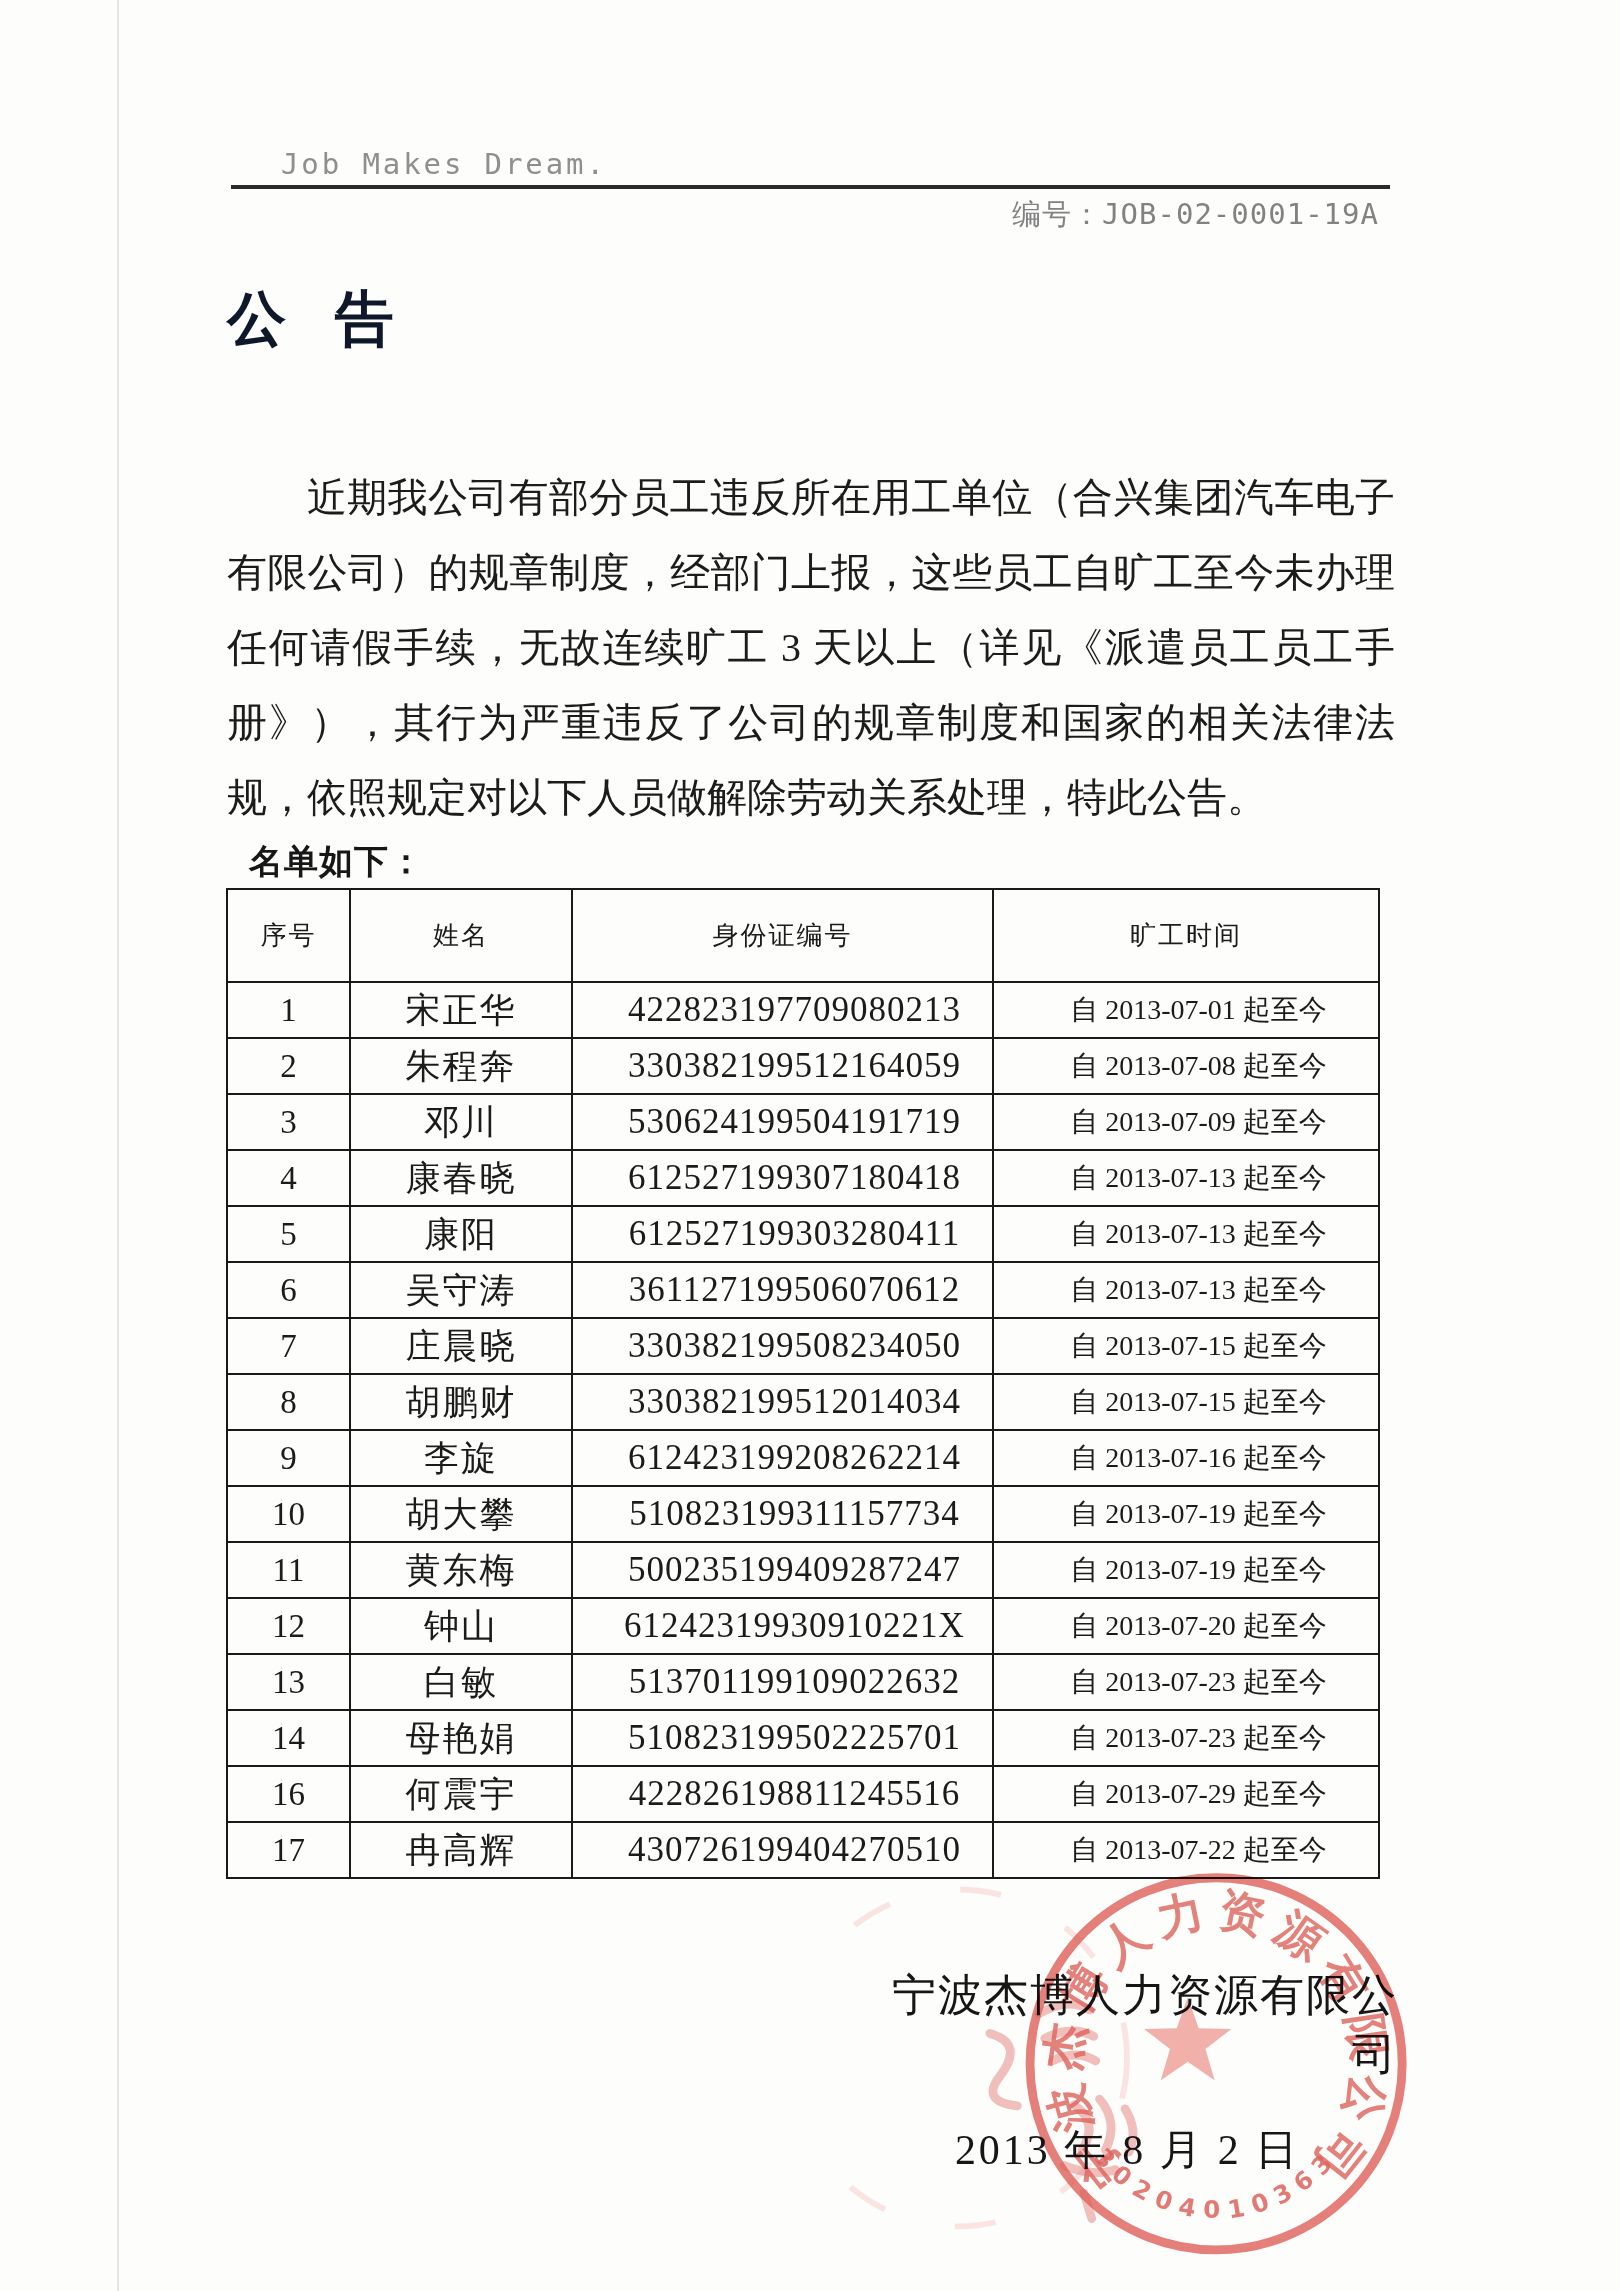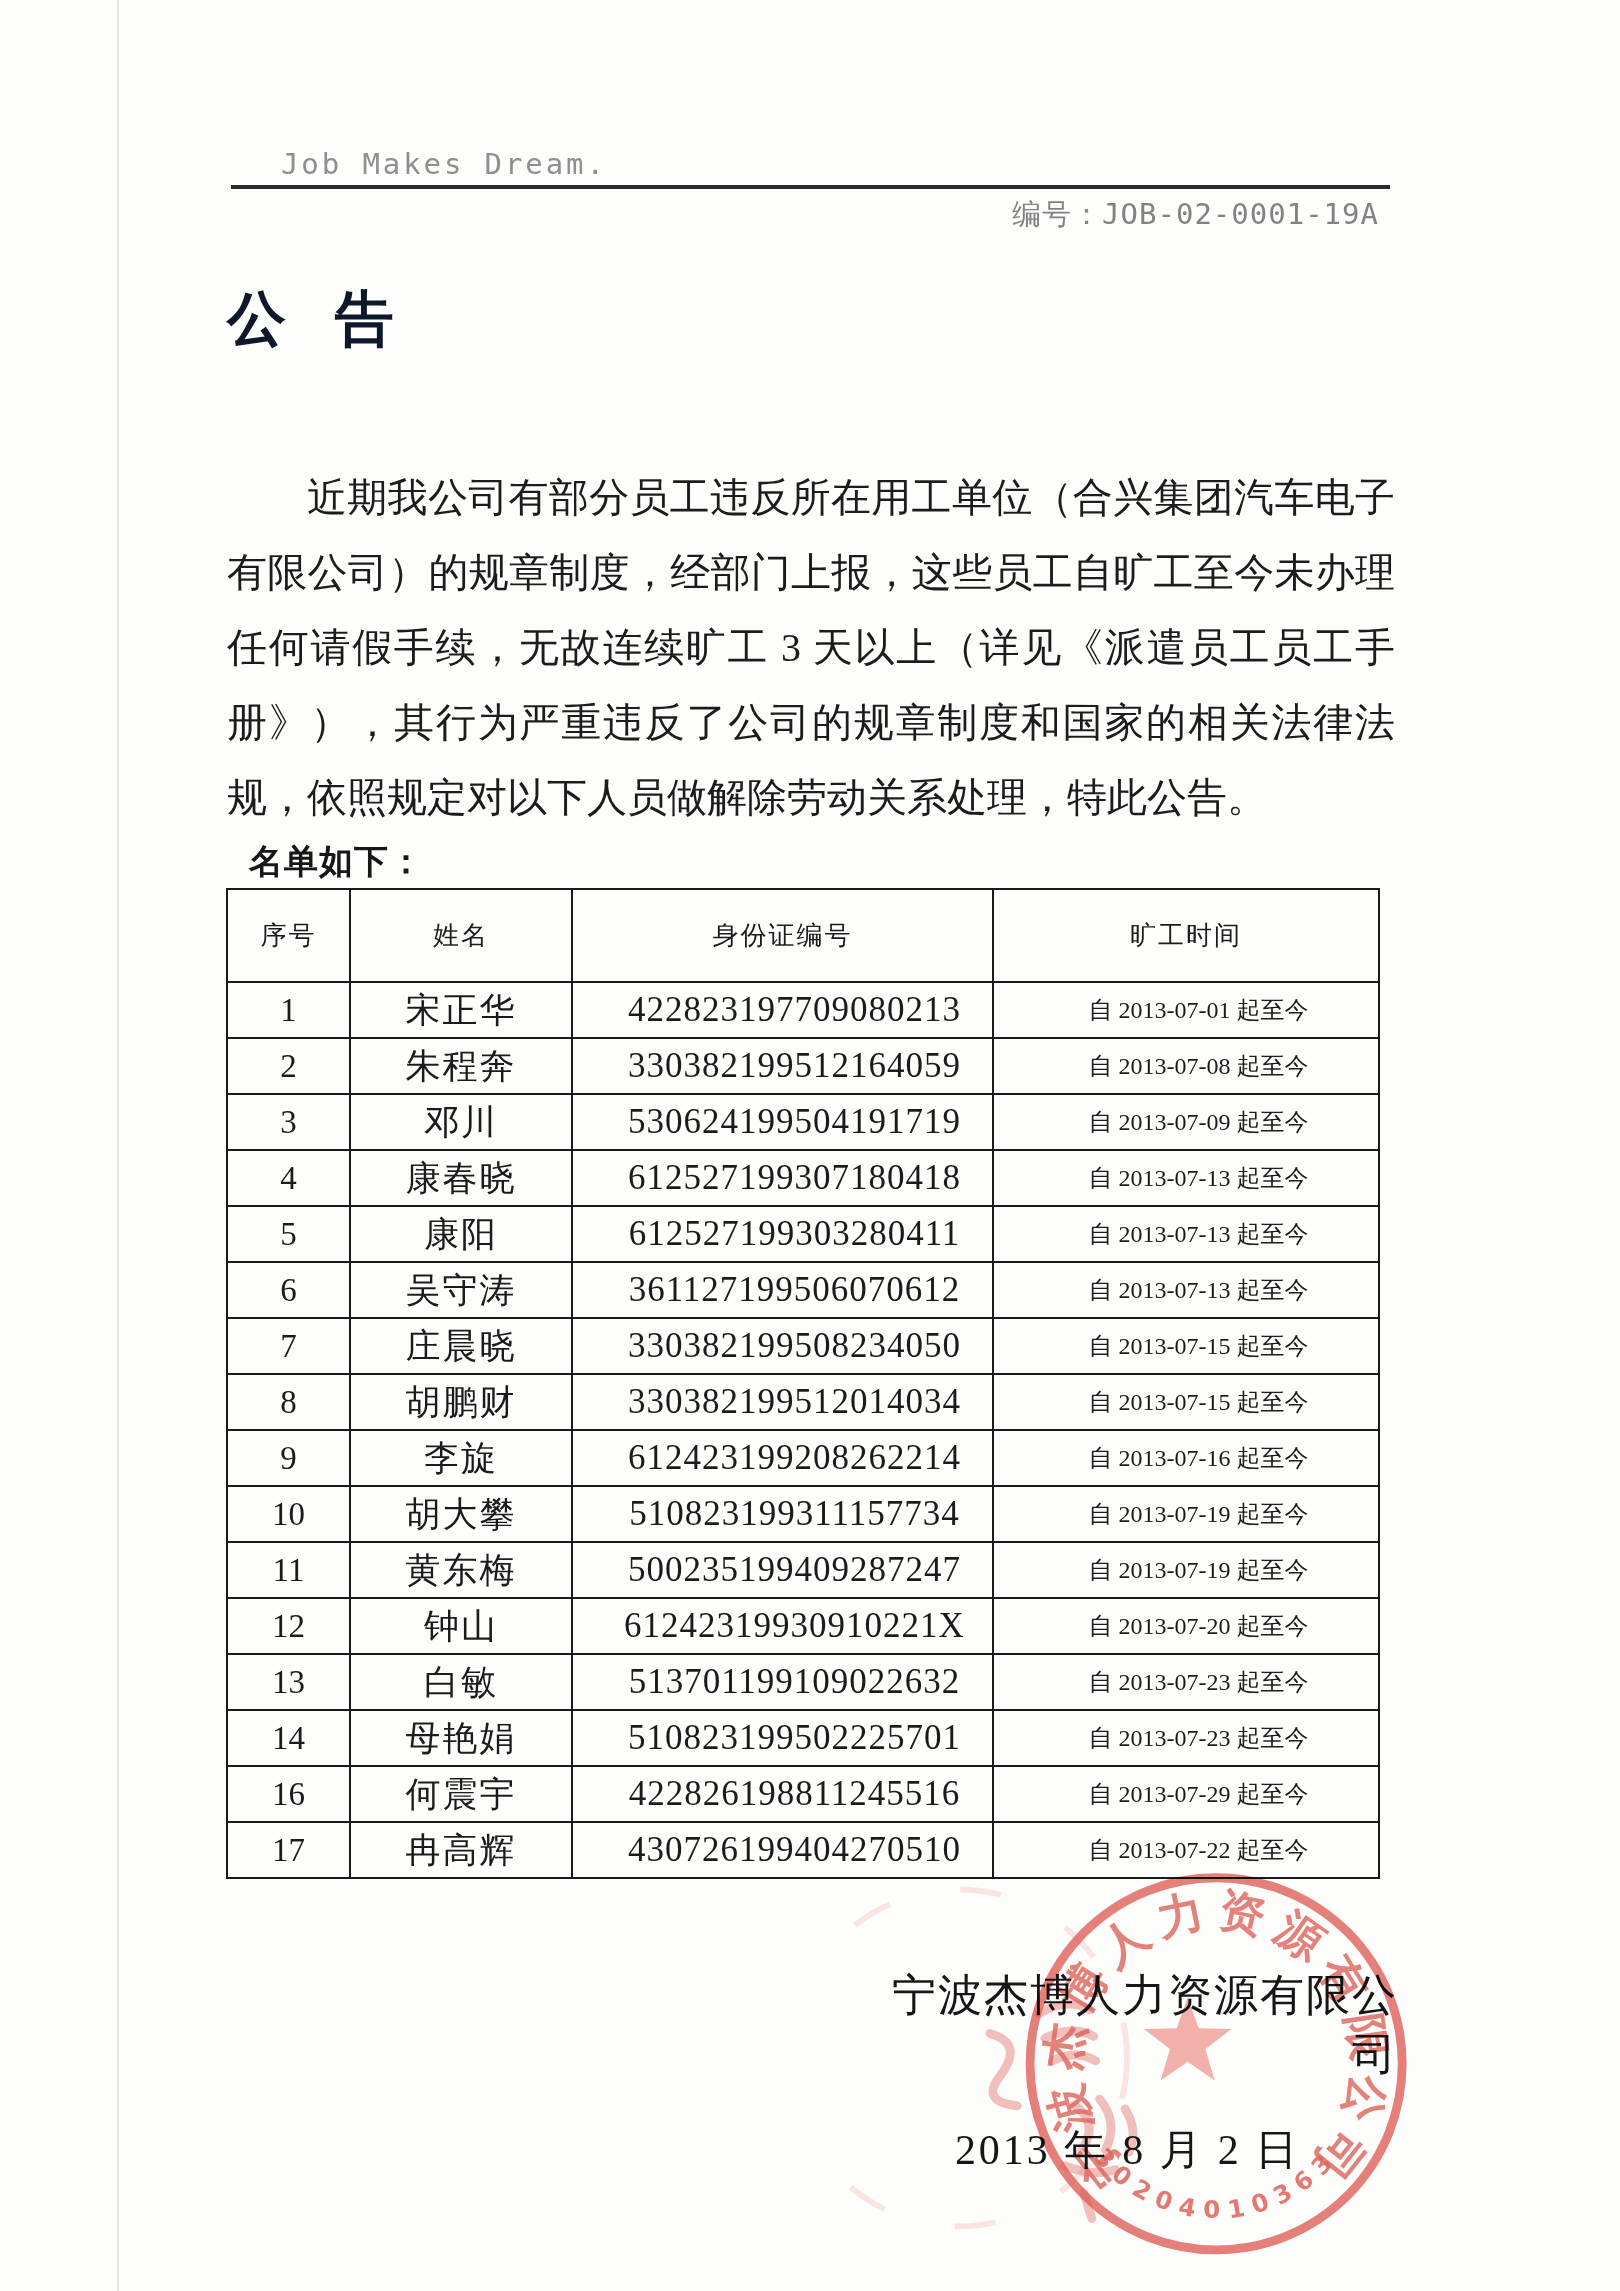--- a/index.html
+++ b/index.html
@@ -46,21 +46,21 @@
   .tbl-wrap{position:absolute;left:226px;top:888px;}
   table.notice{border-collapse:collapse;table-layout:fixed;width:1154px;border:2.9px solid #141414;}
   table.notice th,table.notice td{
     border:2px solid #1a1a1a;text-align:center;vertical-align:middle;padding:0;
     overflow:hidden;white-space:nowrap;
   }
   table.notice th{height:91px;font-size:26px;font-weight:normal;letter-spacing:2px;}
   table.notice td{height:54px;font-size:33px;}
   table.notice td.c-name{font-size:35px;letter-spacing:2px;}
   table.notice td.c-id{font-size:35px;letter-spacing:1px;padding-left:24px;}
-  table.notice td.c-date{font-size:24px;padding-left:25px;}
+  table.notice td.c-date{font-size:28px;padding-left:25px;}
 
   
   .sig{position:absolute;left:853px;top:1966px;width:549px;}
   .sig-company{text-align:right;font-size:44px;letter-spacing:2px;color:#161616;padding-right:3.9px;}
   .sig-date{text-align:center;font-size:42px;letter-spacing:2.9px;color:#161616;margin-top:38px;}
 
   
   .stamp{position:absolute;left:843px;top:1852px;width:568px;height:451px;
          mix-blend-mode:multiply;opacity:.92;pointer-events:none;}
 </style>

